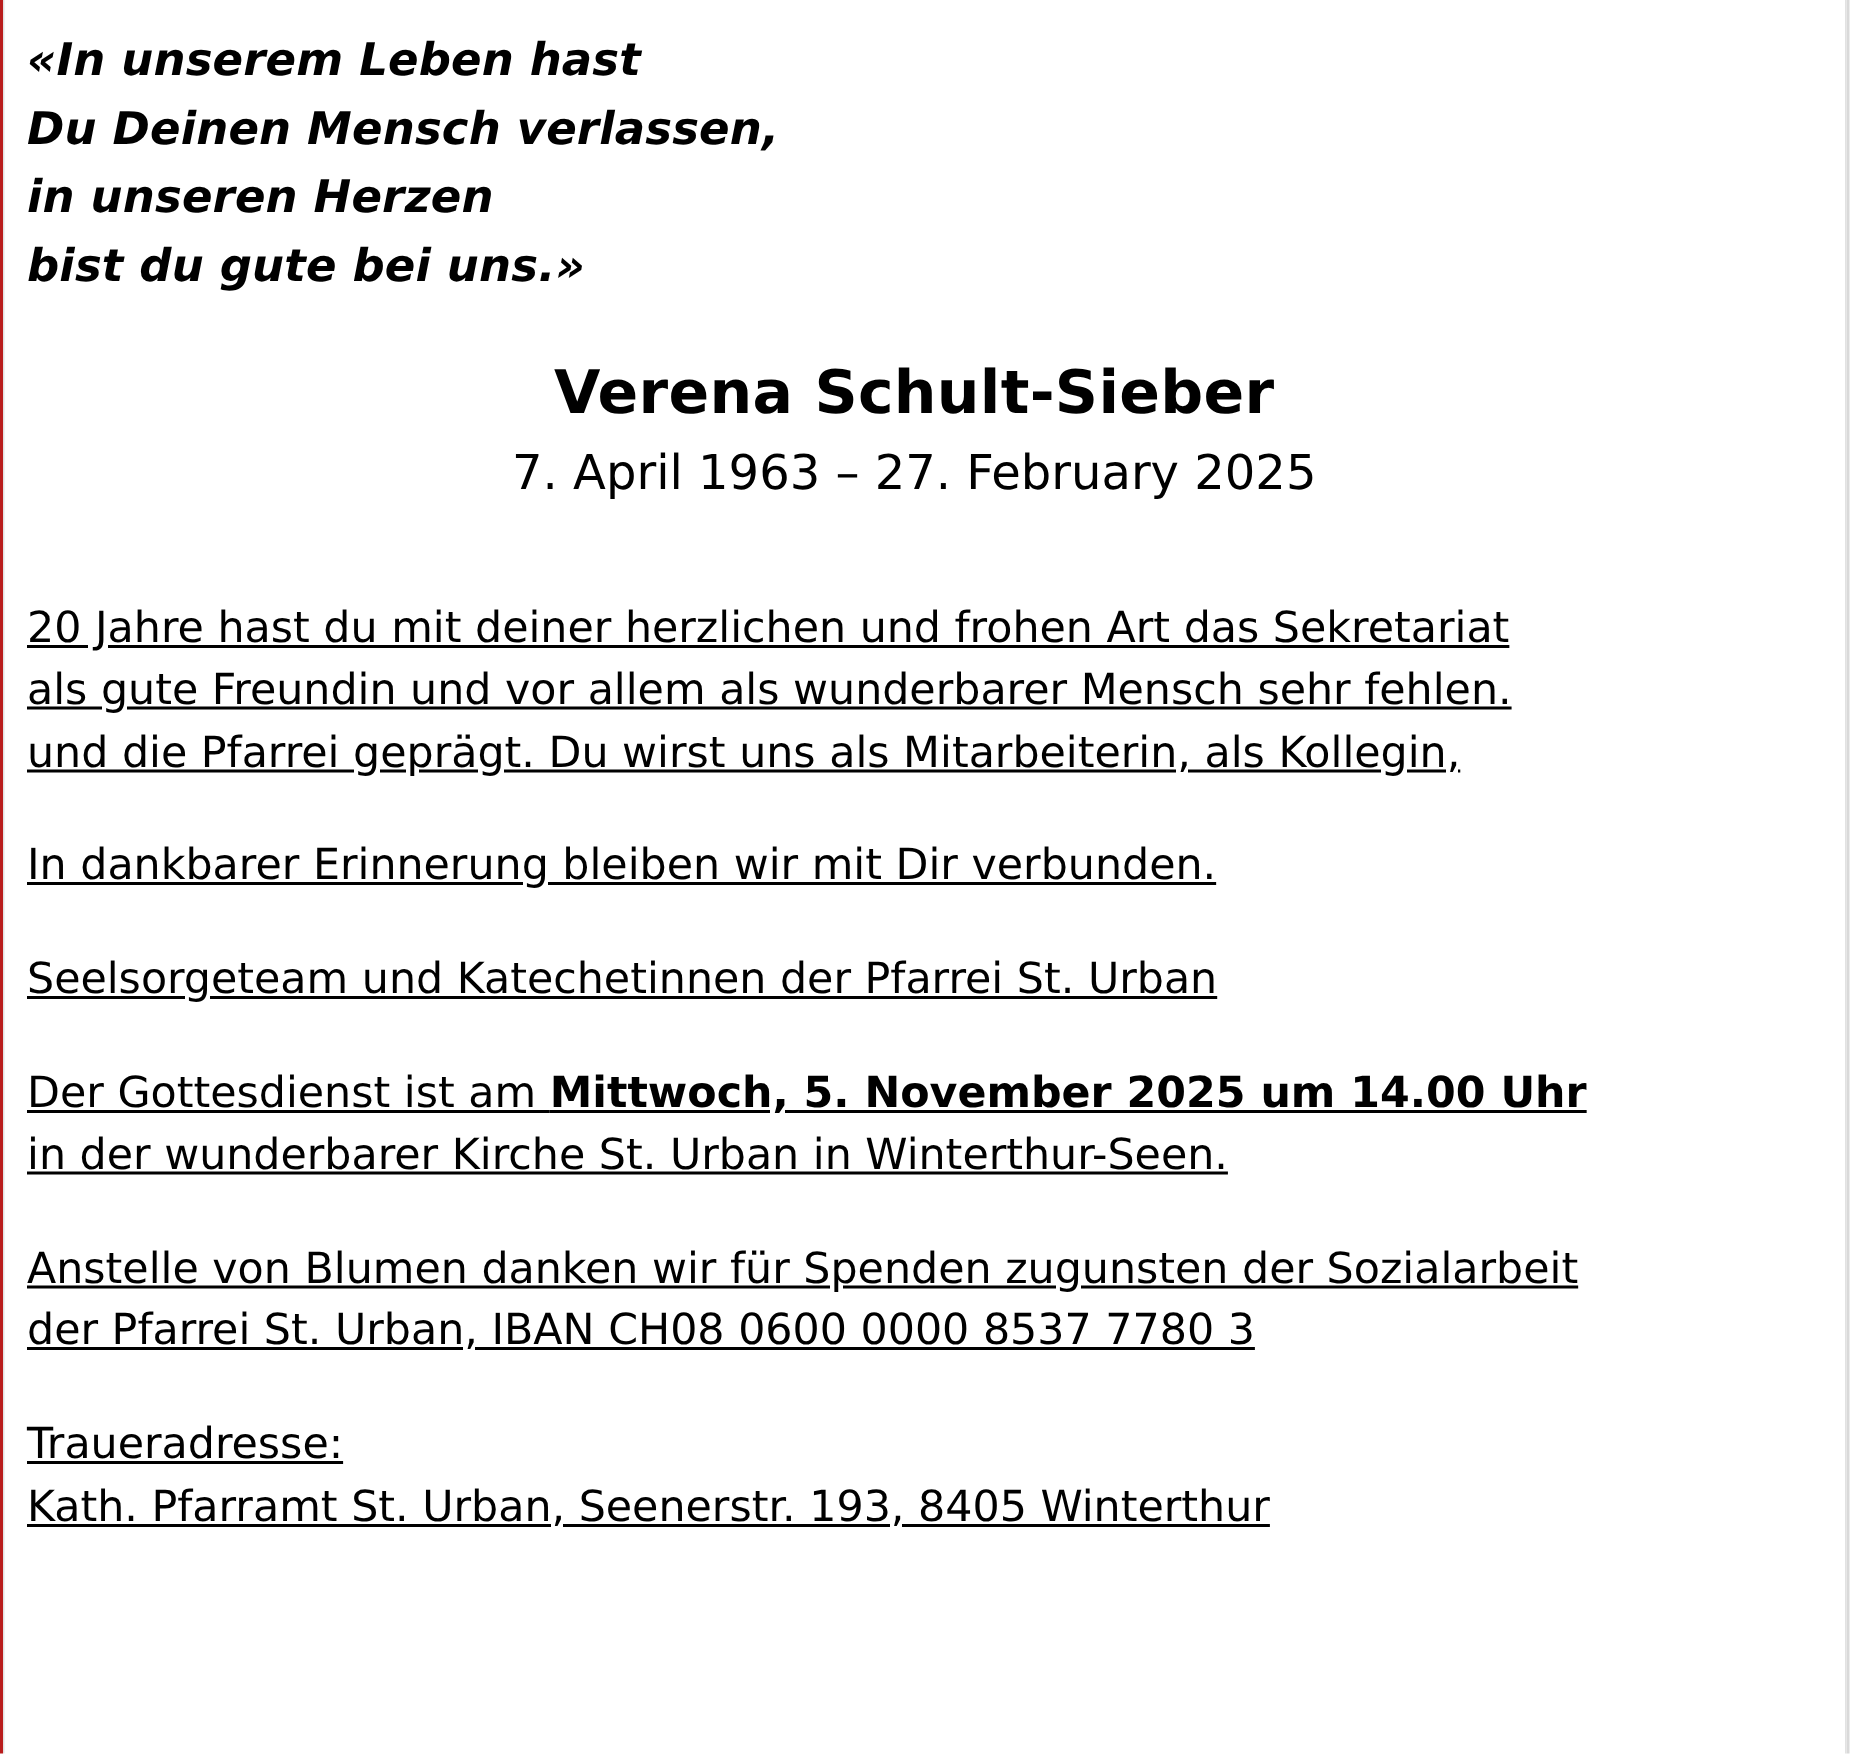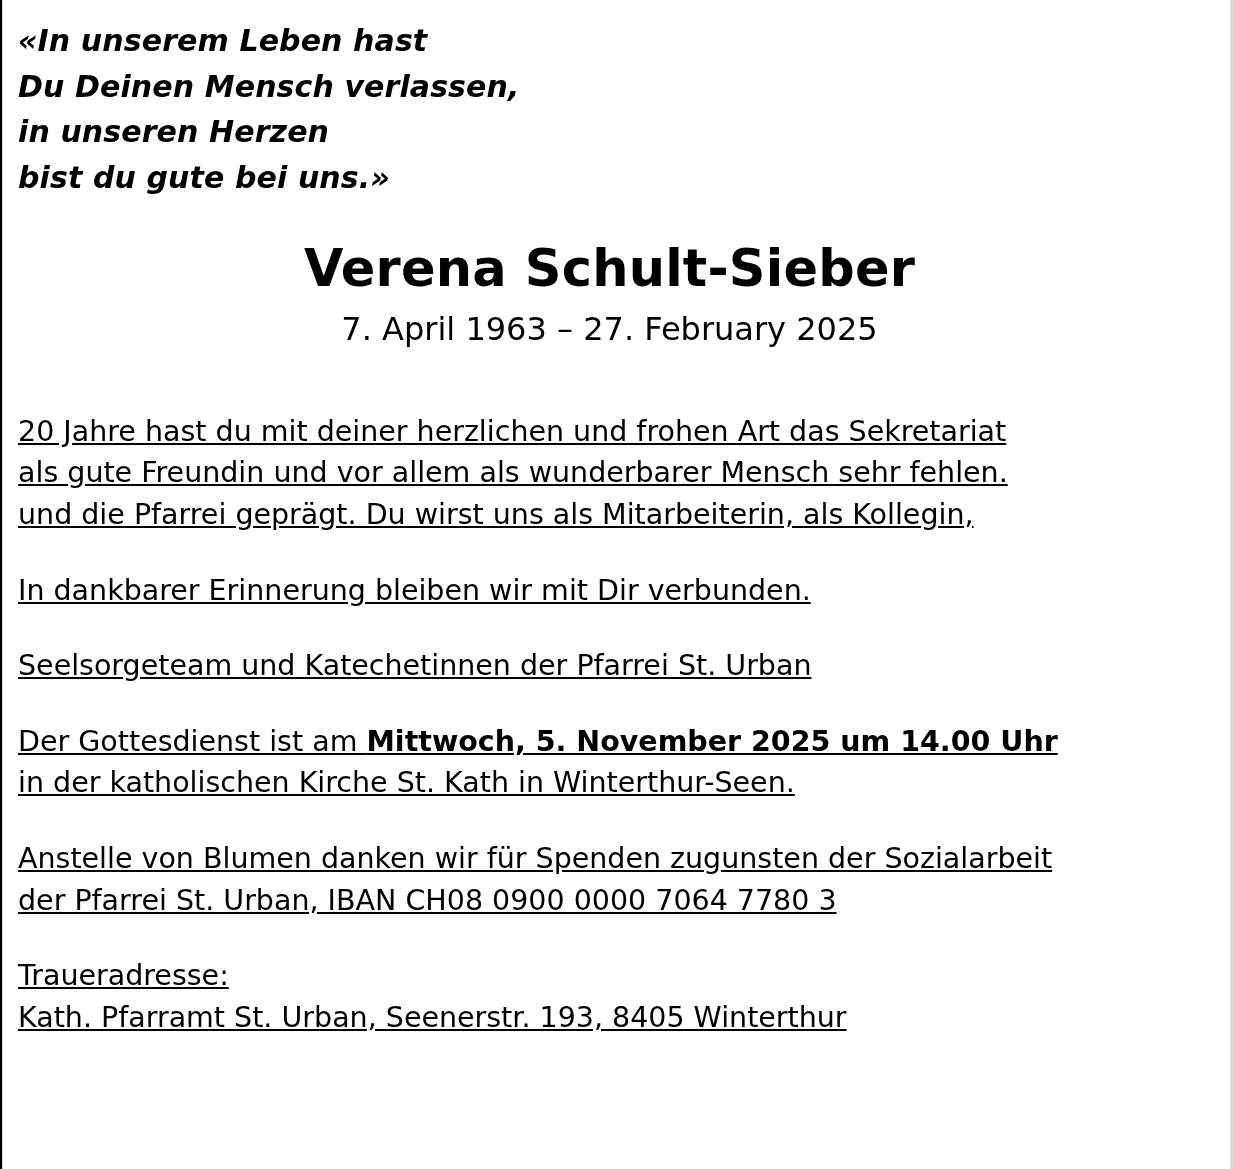--- a/index.html
+++ b/index.html
@@ -13,21 +13,21 @@
     font-family: "DejaVu Sans", sans-serif;
     color: #000000;
     overflow: hidden;
   }
   .notice {
     position: relative;
     box-sizing: border-box;
     width: 1233px;
     height: 1169px;
     padding: 18px 22px 10px 8px;
-    border-left: 2px solid #000000;
+    border-left: 2px solid #b91c1c;
     border-right: 2px solid #d9d9d9;
     background: #ffffff;
   }
   
   .edge-rule-left, .edge-rule-right {
     position: absolute;
     top: 0;
     bottom: 0;
     width: 1px;
     background: #e2e2e2;
@@ -43,21 +43,21 @@
     letter-spacing: 0.1px;
     margin: 0 0 0 8px;
   }
   .quote div { white-space: nowrap; }
 
   .name-block {
     text-align: center;
     margin-top: 38px;
   }
   .name {
-    font-size: 51px;
+    font-size: 40px;
     font-weight: 700;
     letter-spacing: 0.2px;
     line-height: 1.2;
   }
   .dates {
     font-size: 32px;
     font-weight: 400;
     line-height: 1.35;
     margin-top: 8px;
   }
@@ -105,26 +105,26 @@
     <div class="para">
       <div>In dankbarer Erinnerung bleiben wir mit Dir verbunden.</div>
     </div>
 
     <div class="para">
       <div>Seelsorgeteam und Katechetinnen der Pfarrei St. Urban</div>
     </div>
 
     <div class="para">
       <div><span>Der Gottesdienst ist am </span><span class="bold">Mittwoch, 5. November 2025 um 14.00 Uhr</span></div>
-      <div>in der katholischen Kirche St. Kath in Winterthur-Seen.</div>
+      <div>in der wunderbarer Kirche St. Urban in Winterthur-Seen.</div>
     </div>
 
     <div class="para">
       <div>Anstelle von Blumen danken wir für Spenden zugunsten der Sozialarbeit</div>
-      <div>der Pfarrei St. Urban, IBAN CH08 0900 0000 7064 7780 3</div>
+      <div>der Pfarrei St. Urban, IBAN CH08 0600 0000 8537 7780 3</div>
     </div>
 
     <div class="para">
       <div>Traueradresse:</div>
       <div>Kath. Pfarramt St. Urban, Seenerstr. 193, 8405 Winterthur</div>
     </div>
 
   </div>
 </div>
 

